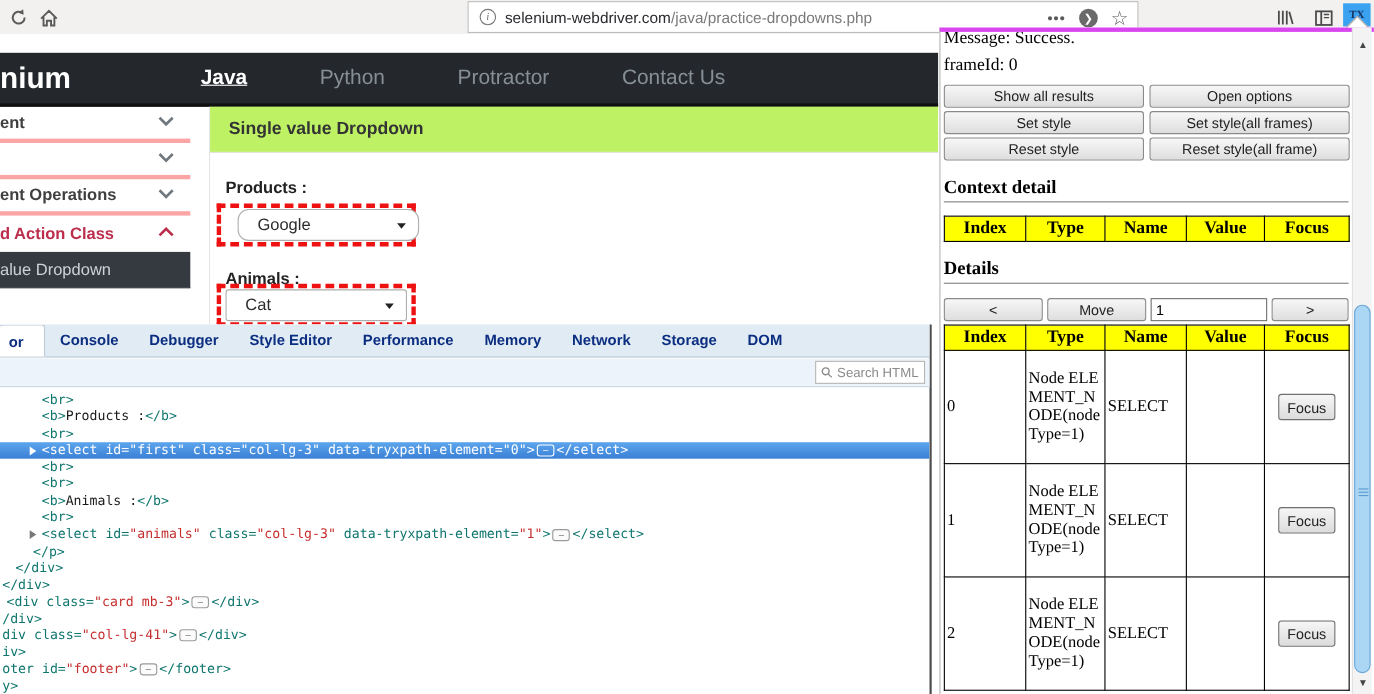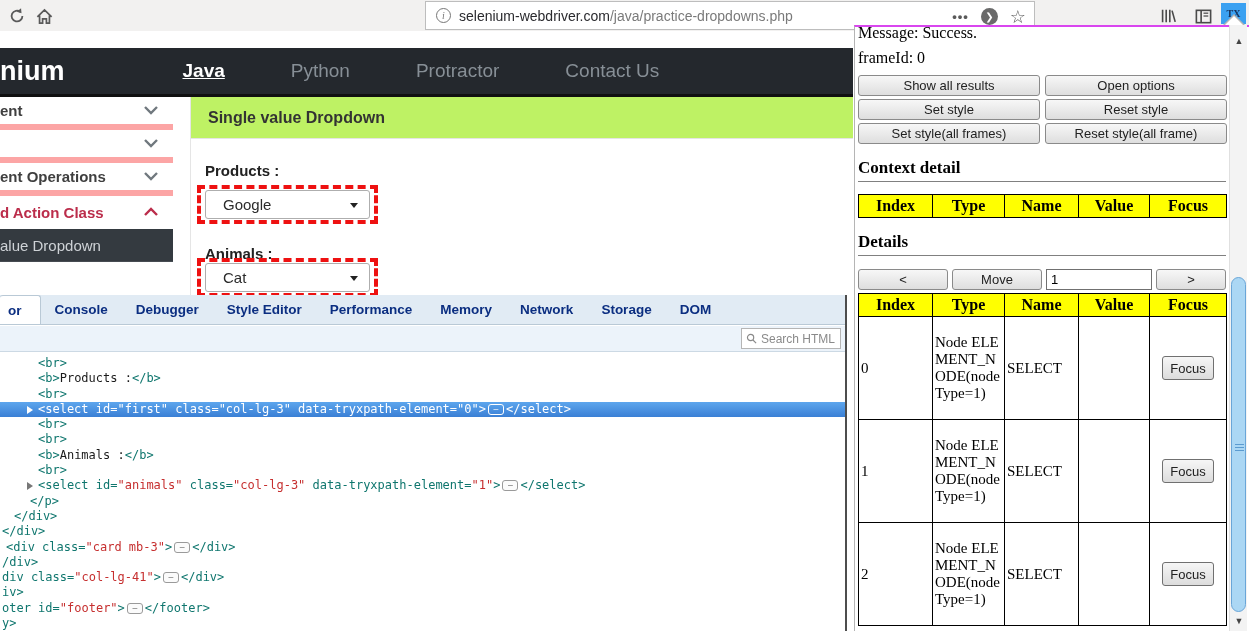--- a/index.html
+++ b/index.html
@@ -33,21 +33,21 @@
   
   .page { position:absolute; left:0; top:31px; width:853px; height:264px; background:#fff; overflow:hidden; }
   .navbar { position:absolute; left:0; top:17px; width:853px; height:49px; background:#24282d;
             border-bottom:3px solid #101010; display:flex; align-items:center; }
   .logo { color:#fff; font-size:27px; font-weight:bold; margin-left:0; }
   .nav-links { list-style:none; display:flex; margin-left:118px; gap:66px; }
   .nav-links li { font-size:19px; color:#878f96; }
   .nav-links li.active { color:#fff; font-weight:bold; text-decoration:underline; }
 
   .sidebar { position:absolute; left:0; top:66px; width:173px; }
-  .sb-item { position:relative; height:33px; border-bottom:6px solid #fca5a5; display:flex; align-items:center;
+  .sb-item { position:relative; height:33px; border-bottom:4px solid #fca5a5; display:flex; align-items:center;
              font-size:15px; font-weight:bold; color:#3f3f3f; }
   .sb-item.red { color:#bb2d4b; border-bottom:none; }
   .sb-chev { position:absolute; right:14px; }
   .submenu { background:#343a40; }
   .sub-item { height:33px; display:flex; align-items:center; font-size:15px; color:#ced2d6;
               border-bottom:1px solid #464c52; }
 
   .vsep { position:absolute; left:190px; top:66px; width:1px; height:198px; background:#e5e5e5; }
   .head-bar { position:absolute; left:191px; top:66px; width:662px; height:42px; background:#bef264;
               border-bottom:1px solid #e5e5e5; display:flex; align-items:center; }
@@ -83,21 +83,21 @@
   .tree-arrow { position:absolute; left:27px; top:4px; width:0; height:0;
                 border-top:4px solid transparent; border-bottom:4px solid transparent; border-left:6px solid #777; }
   .code-line.selected .tree-arrow { border-left-color:#fff; }
   .ellipsis-icon { display:inline-block; width:16px; height:11px; border:1px solid #9a9a9a; border-radius:3px;
                    background:#fbfbfb; color:#666; font-size:8px; line-height:9px; text-align:center;
                    vertical-align:middle; margin:0 2px; }
   .code-line.selected .ellipsis-icon { border-color:#fff; color:#fff; background:transparent; }
 
   
   .popup { position:absolute; left:854px; top:25px; width:395px; height:606px; background:#fff;
-           border-left:1px solid #b5b5b5; border-top:2px solid #d946ef; overflow:hidden;
+           border-left:1px solid #b5b5b5; border-top:4px solid #d946ef; overflow:hidden;
            font-family:"Liberation Serif","DejaVu Serif",serif; }
   .popup-inner { position:absolute; left:0; top:0; width:374px; padding:0 0 0 3px; }
   .msg-line { font-size:16px; line-height:25px; color:#000; }
   .msg-first { margin-top:-7px; }
   .btn-grid { display:grid; grid-template-columns:182px 182px; gap:3px 5px; margin-top:5px; }
   .wbtn { height:21px; background:linear-gradient(#f7f7f7,#dedede); border:1px solid #8a8a8a; border-radius:3px;
           font-family:"Liberation Sans",sans-serif; font-size:13px; color:#222;
           display:flex; align-items:center; justify-content:center; }
   .sec-head { font-size:17px; font-weight:bold; margin-top:14px; }
   .sec-rule { border:none; border-top:1px solid #808080; margin:3px 0 0 0; width:368px; }
@@ -209,21 +209,21 @@
         <div class="sub-item">alue Dropdown</div>
       </div>
     </div>
   <div class="vsep"></div>
   <div class="head-bar">
     <span>Single value Dropdown</span>
   </div>
 
   <div class="fld-label" style="top:131px;">Products :</div>
   <div class="hl-outline" style="left:197px; top:154px;"></div>
-  <div class="sel-box" style="left:205px; top:159px;">
+  <div class="sel-box" style="left:216px; top:159px;border-radius:10px;">
     <span>Google</span>
     <span class="sel-caret"></span>
   </div>
 
   <div class="fld-label" style="top:214px;">Animals :</div>
   <div class="hl-outline" style="left:197px; top:227px;"></div>
   <div class="sel-box" style="left:205px; top:232px;">
     <span>Cat</span>
     <span class="sel-caret"></span>
   </div>
@@ -273,22 +273,22 @@
 </div>
 
 <div class="popup">
   <div class="popup-inner">
     <div class="msg-line msg-first">Message: Success.</div>
     <div class="msg-line">frameId: 0</div>
     <div class="btn-grid" id="popup-buttons">
         <div class="wbtn">Show all results</div>
         <div class="wbtn">Open options</div>
         <div class="wbtn">Set style</div>
+        <div class="wbtn">Set style(all frames)</div>
         <div class="wbtn">Reset style</div>
-        <div class="wbtn">Set style(all frames)</div>
         <div class="wbtn">Reset style(all frame)</div>
       </div>
 
     <div class="sec-head">Context detail</div>
     <hr class="sec-rule">
     <table class="xp">
       <colgroup>
           <col class="col-index">
           <col class="col-type">
           <col class="col-name">

